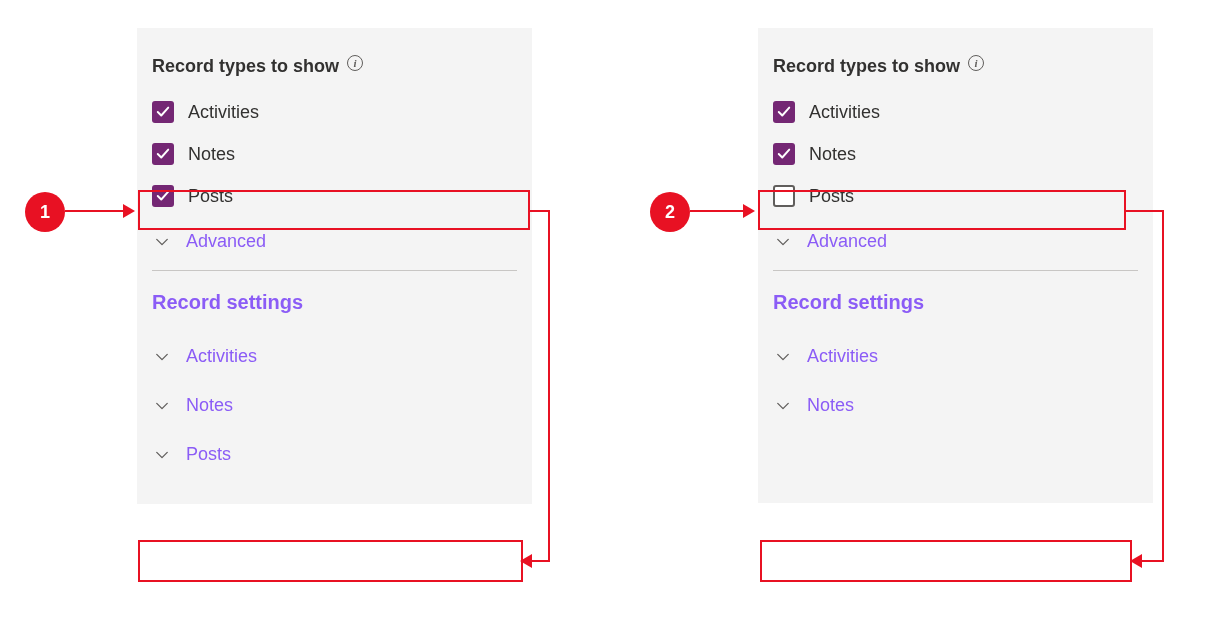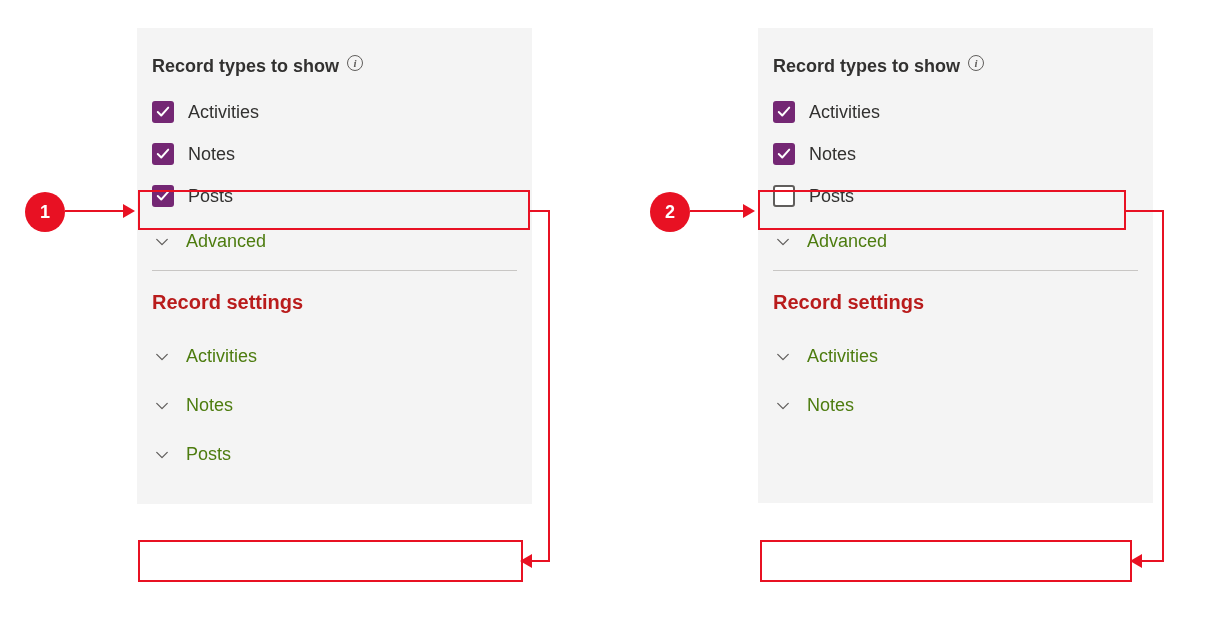--- a/index.html
+++ b/index.html
@@ -64,41 +64,41 @@
     .checkbox.unchecked {
       background: #ffffff;
       border: 2px solid #605e5c;
     }
     .checkbox svg { width: 14px; height: 14px; }
     .expander-row {
       display: flex;
       align-items: center;
       padding: 14px 15px;
       font-size: 18px;
-      color: #4d7c0f;
+      color: #8b5cf6;
     }
     .chevron {
       width: 20px;
       margin-right: 14px;
       display: inline-flex;
       align-items: center;
       justify-content: center;
       flex-shrink: 0;
     }
     .chevron svg { width: 14px; height: 14px; }
     .divider {
       height: 1px;
       background: #c8c6c4;
       margin: 4px 15px 6px 15px;
     }
     .settings-header {
       font-size: 20px;
       font-weight: 600;
       padding: 14px 15px 18px 15px;
-      color: #b91c1c;
+      color: #8b5cf6;
     }
     .highlight-box {
       border: 2px solid #e81123;
       position: absolute;
       pointer-events: none;
     }
     .callout-badge {
       position: absolute;
       width: 40px;
       height: 40px;

